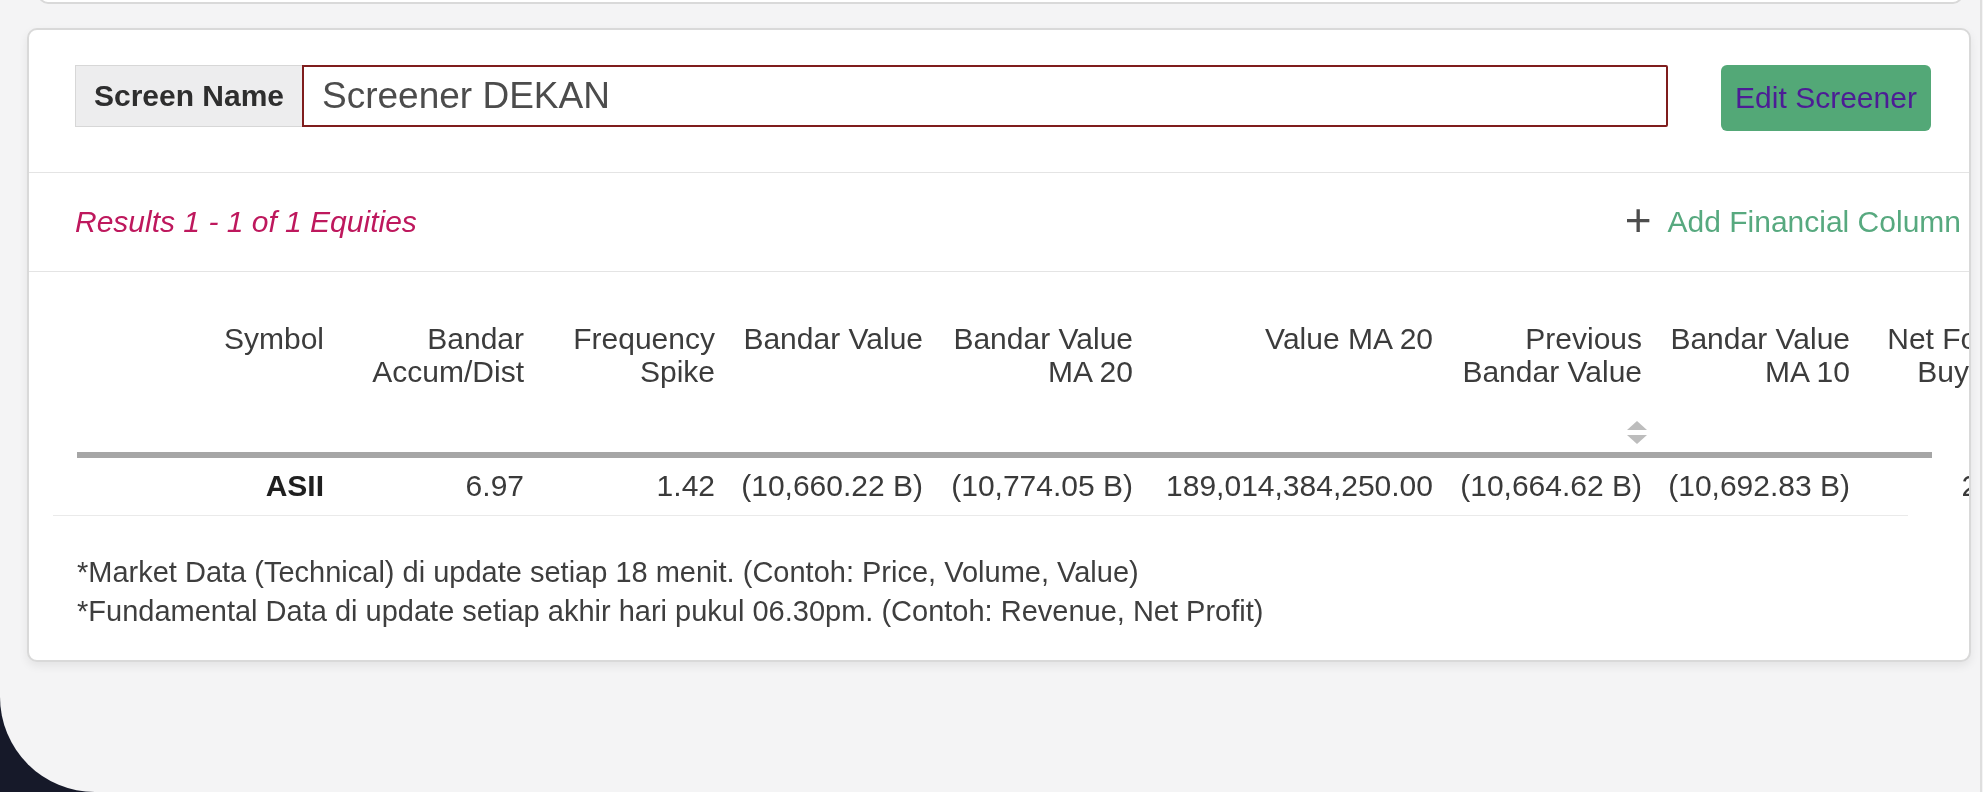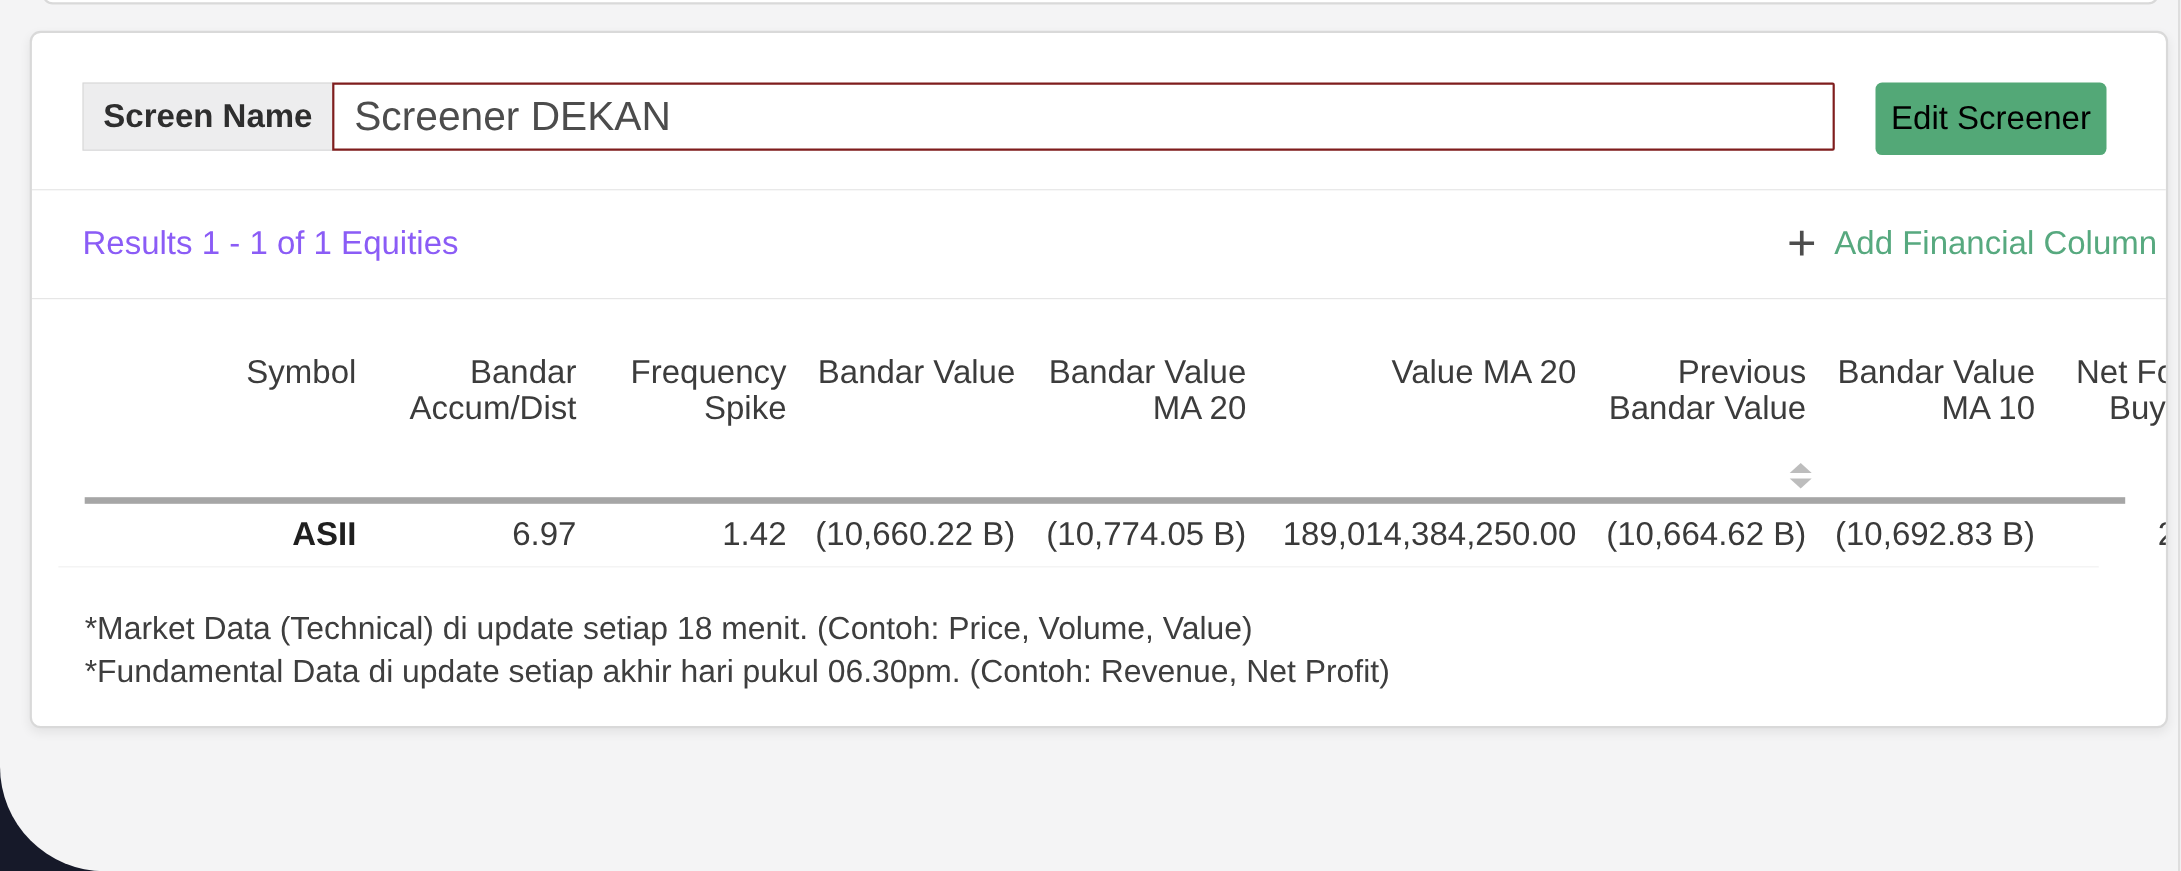--- a/index.html
+++ b/index.html
@@ -23,43 +23,43 @@
 
   .card {
     position:absolute; left:27px; top:28px; width:1944px; height:634px;
     background:#fff; border:2px solid #d9d9d9; border-radius:10px;
     box-shadow:0 4px 10px rgba(0,0,0,.07);
     overflow:hidden;
   }
 
   
   .name-section { height:143px; border-bottom:1px solid #e4e4e4; position:relative; }
-  .name-row { position:absolute; left:46px; top:45px; display:flex; align-items:flex-start; }
+  .name-row { position:absolute; left:46px; top:35px; display:flex; align-items:flex-start; }
   .name-label {
     width:228px; height:62px; background:#ededee; border:1px solid #d7d7d7;
     display:flex; align-items:center; justify-content:center;
     font-size:30px; font-weight:bold; color:#2e2e2e;
   }
   .name-input {
     width:1366px; height:62px; margin-left:-1px; border:2px solid #7f1d1d;
     background:#fff; font-family:inherit; font-size:37px; color:#4c4c4c;
     padding:0 18px; border-radius:0 2px 2px 0; outline:none;
   }
   .edit-btn {
-    margin-left:37px; width:210px; height:66px; border:none; border-radius:6px;
-    background:#53a877; color:#000000; font-family:inherit; font-size:30px; cursor:pointer;
+    margin-left:53px; width:210px; height:66px; border:none; border-radius:6px;
+    background:#53a877; color:#4c1d95; font-family:inherit; font-size:30px; cursor:pointer;
   }
 
   
   .results-section {
     height:99px; border-bottom:1px solid #e4e4e4;
     display:flex; align-items:center; justify-content:space-between;
     padding:0 8px 0 46px;
   }
-  .results-text { font-size:30px; color:#8b5cf6; }
+  .results-text { font-size:30px; color:#be185d;font-style:italic; }
   .add-col { display:flex; align-items:center; gap:16px; cursor:pointer; white-space:nowrap; }
   .add-col .plus { font-size:46px; font-weight:300; color:#4d4d4d; line-height:1; margin-top:-4px; }
   .add-col .add-col-label { font-size:30px; color:#57a97f; }
 
   
   .table-wrap { overflow:hidden;text-align:right; }
   .thead {
     display:flex; align-items:flex-start;
     width:1855px; margin-left:48px; min-height:186px;
     padding-top:50px; border-bottom:6px solid #a6a6a6;

